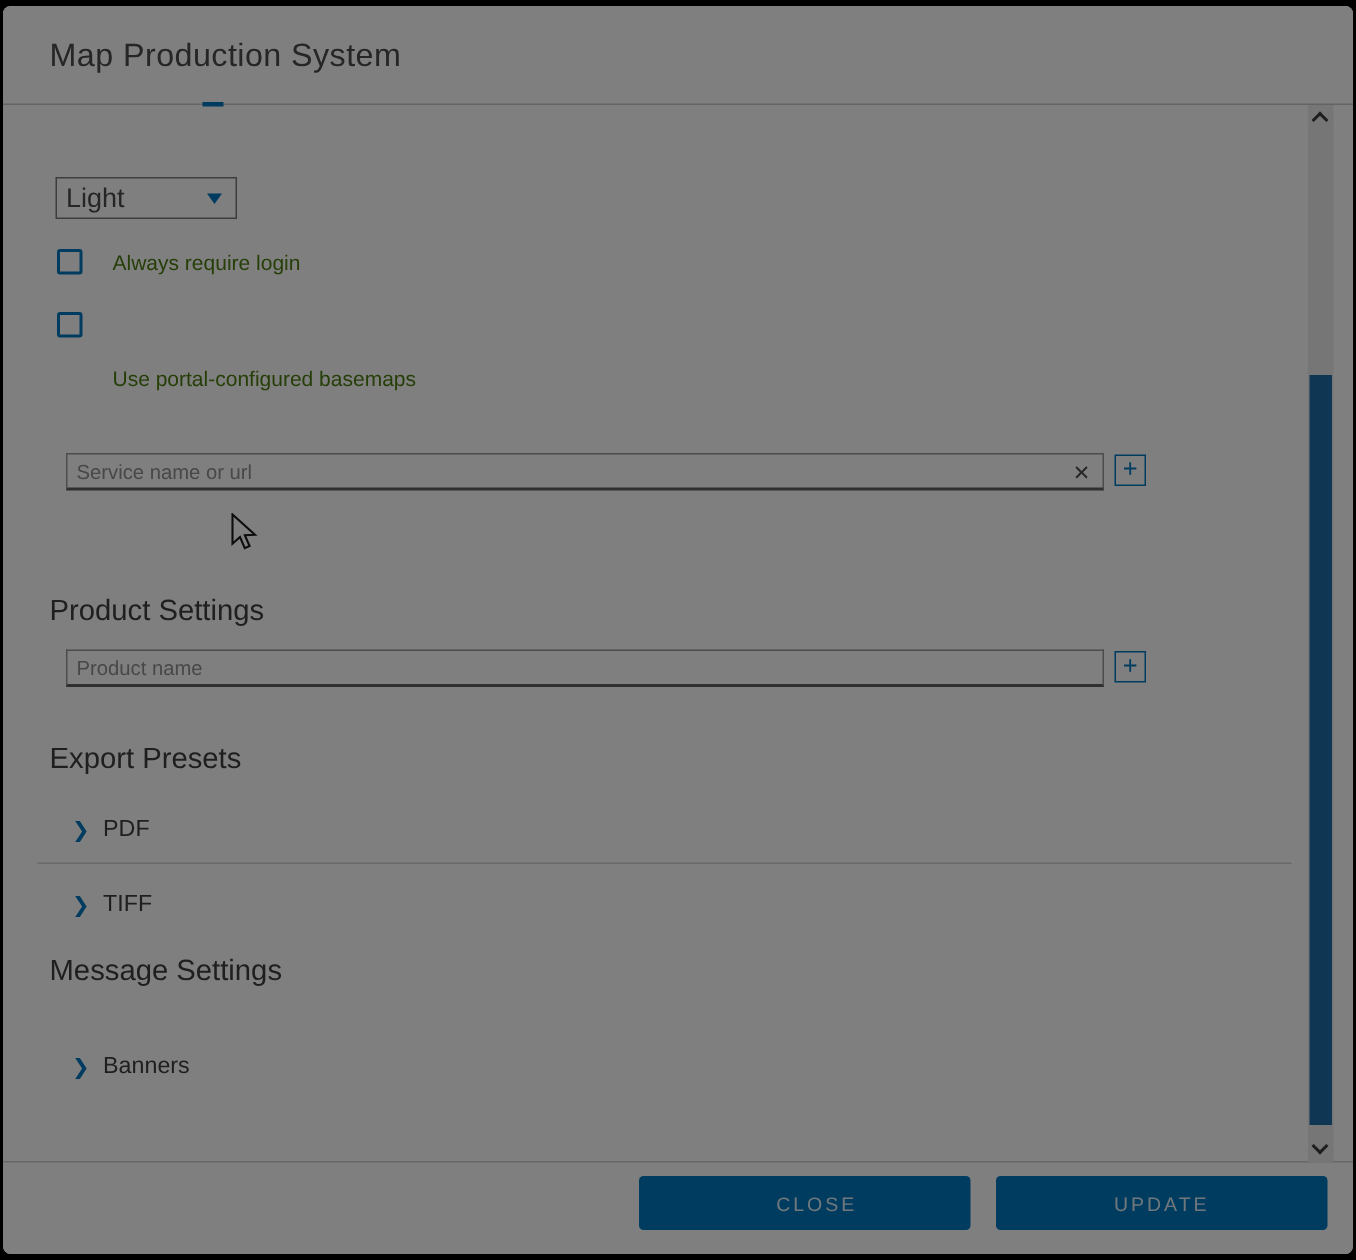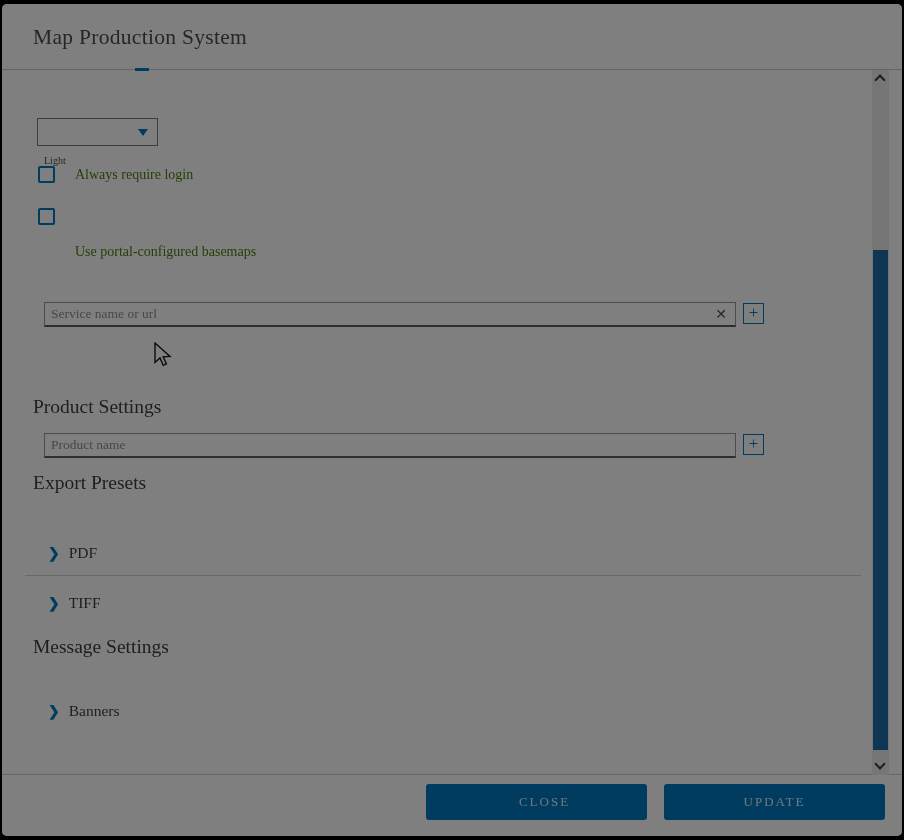--- a/index.html
+++ b/index.html
@@ -1,33 +1,33 @@
 <!DOCTYPE html>
 <html><head>
 <meta charset="utf-8">
 <style>
   * { margin:0; padding:0; box-sizing:border-box; }
   html,body { background:#2b2b2b; }
   body { font-family:"Liberation Sans","DejaVu Sans",sans-serif; }
-  #stage { position:relative; width:904px; height:840px; background:#000; overflow:hidden;font-family:Liberation Serif, serif; }
+  #stage { position:relative; width:904px; height:840px; background:#000; overflow:hidden; }
   #dialog { position:absolute; left:2px; top:4px; width:900px; height:832px;
             background:#fff; border-radius:5px; overflow:hidden; }
 
   
   .hdr { position:absolute; left:0; top:0; width:100%; height:66px; background:#fff;
          border-bottom:1px solid #c9c9c9; }
   .hdr .title { position:absolute; left:31px; top:0; line-height:66px; font-size:21.5px;
                 color:#4c4c4c; letter-spacing:.3px; }
   .sliver { position:absolute; left:133px; top:64px; width:14px; height:3px; background:#0079c1; }
 
   
   .lbl { position:absolute; font-size:12.5px; color:#575757; }
   .select { position:absolute; left:35px; top:114px; width:121px; height:28px;
             border:1px solid #7a7a7a; background:#fff; cursor:pointer; }
-  .select .val { position:absolute; left:6px; top:0; line-height:26px; font-size:10px; color:#4c4c4c;margin-top:29px; }
+  .select .val { position:absolute; left:6px; top:0; line-height:26px; font-size:18px; color:#4c4c4c; }
   .caret { position:absolute; right:9px; top:10px; width:0; height:0;
            border-left:5.5px solid transparent; border-right:5.5px solid transparent;
            border-top:7px solid #0079c1; }
 
   
   .cb { position:absolute; width:17px; height:17px; border:2px solid #0079c1;
         border-radius:2px; background:#fff; cursor:pointer; }
   .cb-label { position:absolute; font-size:14px; color:#4d7c0f; cursor:pointer; }
 
   
@@ -99,21 +99,21 @@
     <span class="plus" style="left:741px; top:299px;">+</span>
 
     <svg class="cursor" width="19" height="27" viewBox="0 0 19 27">
       <path d="M2 1 L2 20.5 L7 16 L10.2 23.4 L13.4 22 L10.2 14.8 L17 14.5 Z" fill="#ffffff" stroke="#1a1a1a" stroke-width="1.4"></path>
     </svg>
 
     <div class="h" style="top:392px;">Product Settings</div>
     <input class="inp" style="top: 429px;" placeholder="Product name">
     <span class="plus" style="left:741px; top:430px;">+</span>
 
-    <div class="h" style="top:468px;text-align:center;">Export Presets</div>
+    <div class="h" style="top:491px;text-align:center;">Export Presets</div>
 
     <div class="row" style="top:538px;">
       <span class="chev">❯</span>
       <span class="rlabel">PDF</span>
     </div>
     <div class="divider" style="top:571px;"></div>
     <div class="row" style="top:588px;">
       <span class="chev">❯</span>
       <span class="rlabel">TIFF</span>
     </div>

